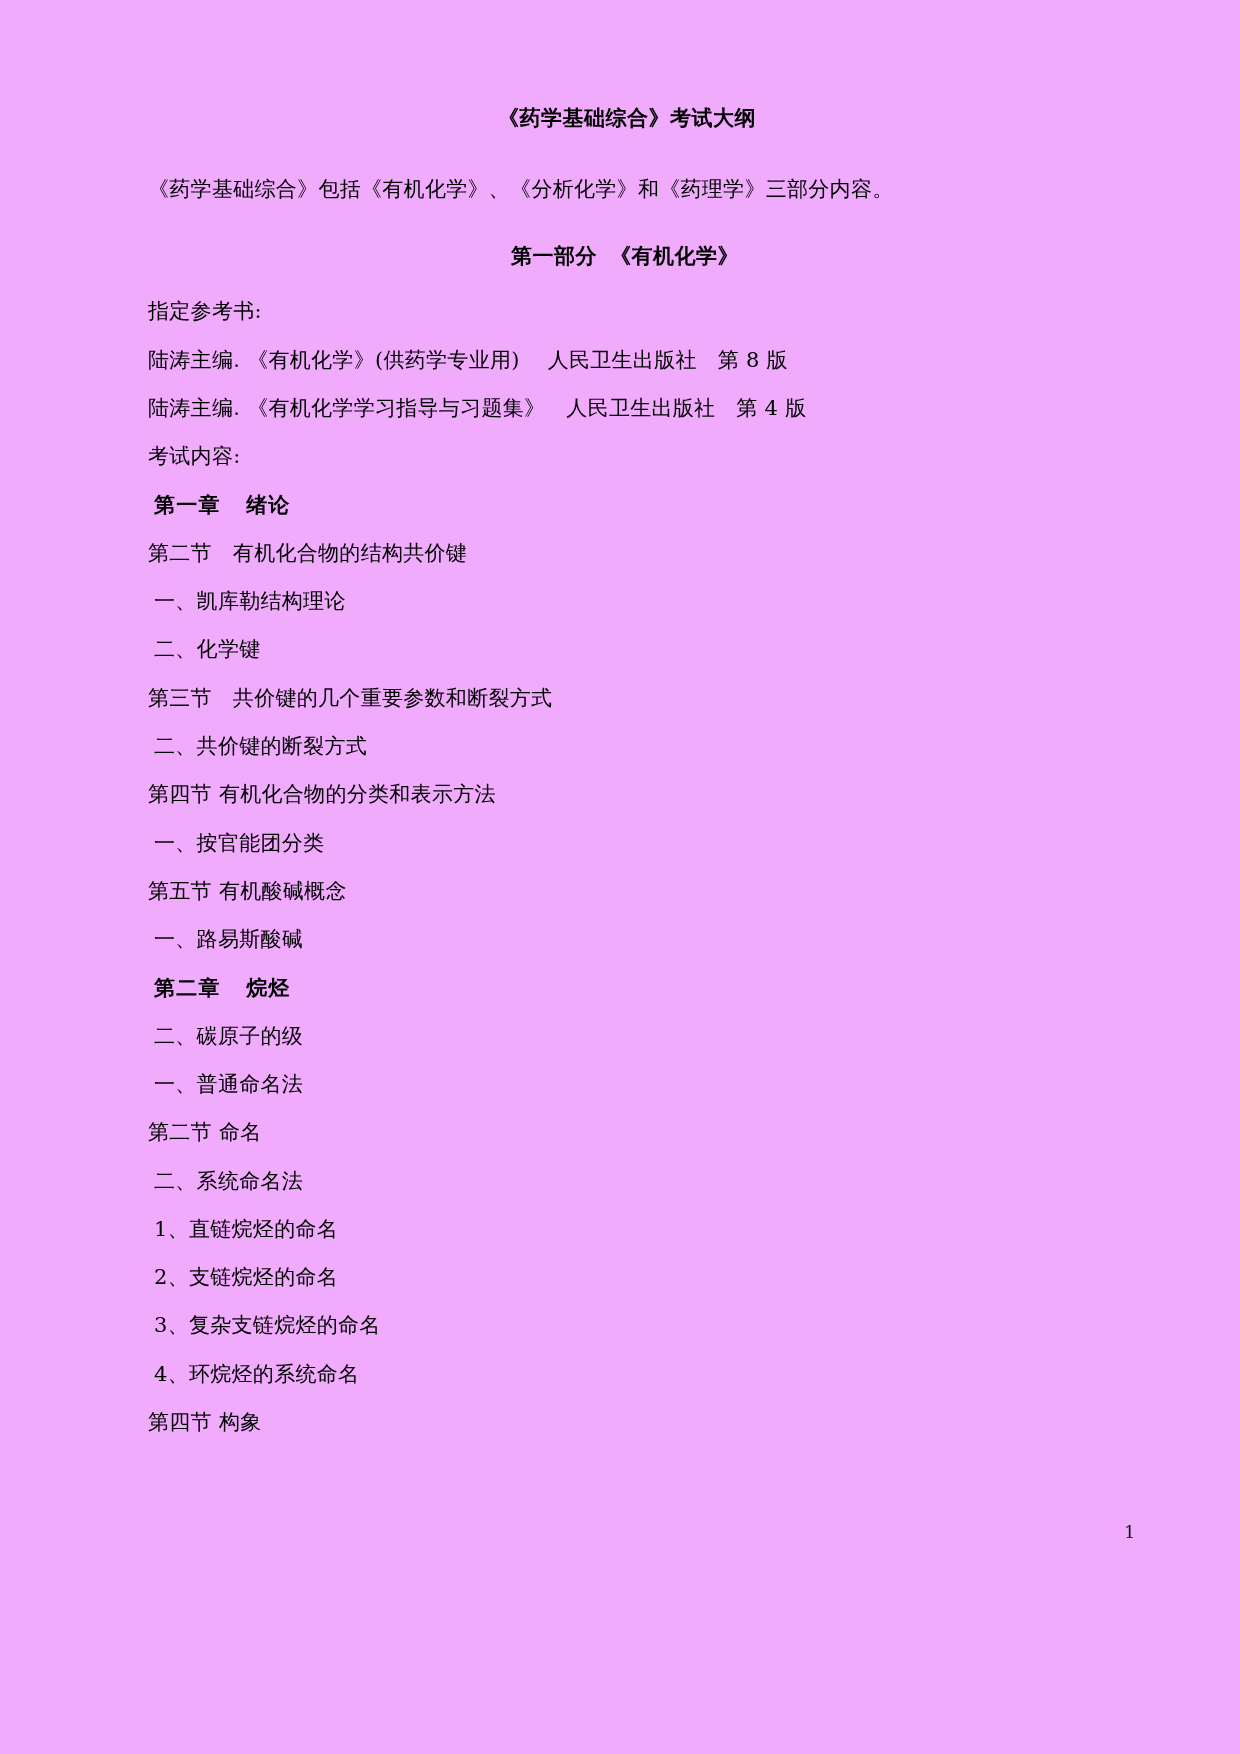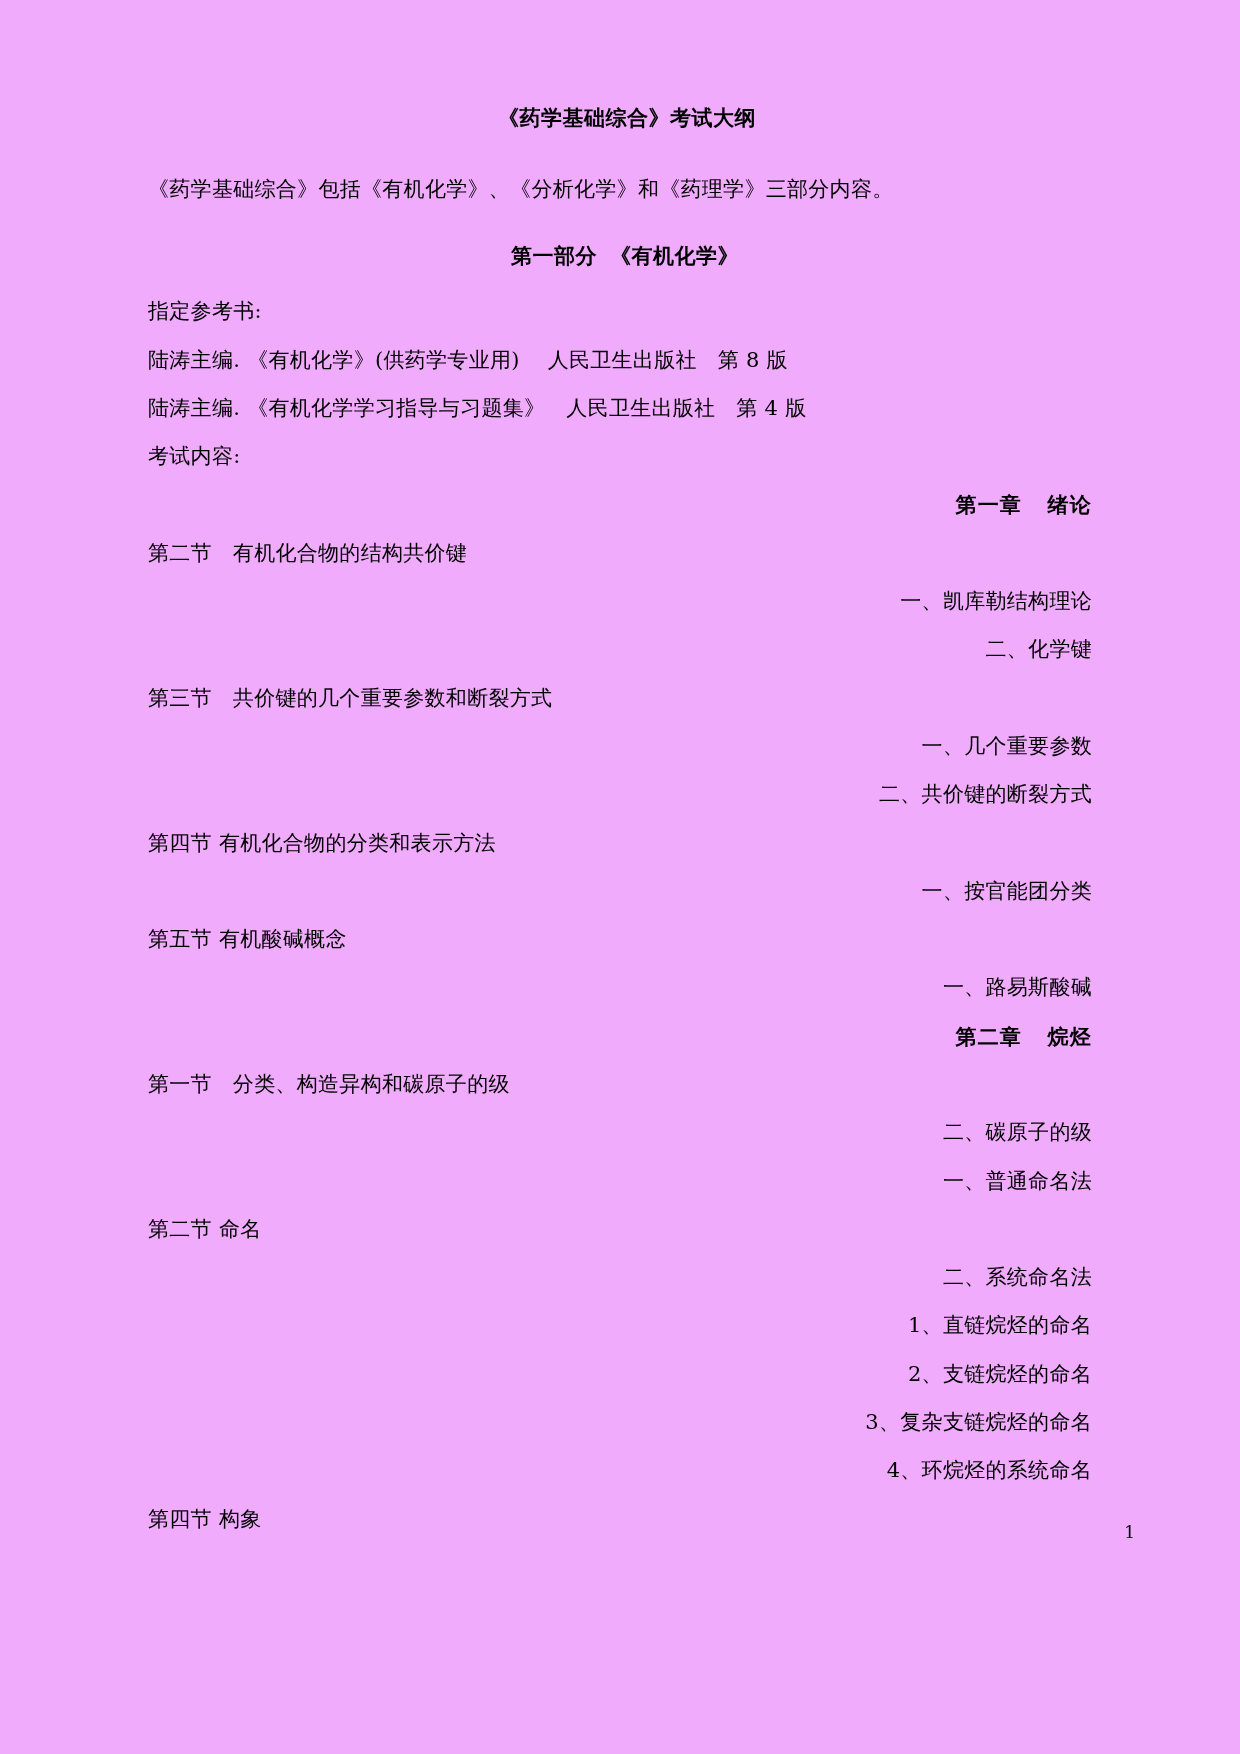--- a/index.html
+++ b/index.html
@@ -55,21 +55,20 @@
   }
   .line.chapter {
     font-weight: bold;
     letter-spacing: 1.2px;
   }
   .indent1 {
     padding-left: 0px;
   }
   .indent2 {
     padding-left: 6px;
-    text-align: right;
   }
   .page-number {
     position: absolute;
     right: 105px;
     bottom: 212px;
     font-size: 17px;
     font-family: "DejaVu Serif", "Liberation Serif", serif;
   }
 </style>
 </head>
@@ -88,28 +87,26 @@
     <div class="line">陆涛主编. 《有机化学》(供药学专业用)    人民卫生出版社   第 8 版</div>
     <div class="line">陆涛主编. 《有机化学学习指导与习题集》   人民卫生出版社   第 4 版</div>
 
     <div class="line">考试内容:</div>
 
     <div class="line chapter indent2">第一章   绪论</div>
     <div class="line indent1">第二节   有机化合物的结构共价键</div>
     <div class="line indent2">一、凯库勒结构理论</div>
     <div class="line indent2">二、化学键</div>
     <div class="line indent1">第三节   共价键的几个重要参数和断裂方式</div>
-    <div class="line indent2">一、几个重要参数</div>
     <div class="line indent2">二、共价键的断裂方式</div>
     <div class="line indent1">第四节 有机化合物的分类和表示方法</div>
     <div class="line indent2">一、按官能团分类</div>
     <div class="line indent1">第五节 有机酸碱概念</div>
     <div class="line indent2">一、路易斯酸碱</div>
     <div class="line chapter indent2">第二章   烷烃</div>
-    <div class="line indent1">第一节   分类、构造异构和碳原子的级</div>
     <div class="line indent2">二、碳原子的级</div>
     <div class="line indent2">一、普通命名法</div>
     <div class="line indent1">第二节 命名</div>
     <div class="line indent2">二、系统命名法</div>
     <div class="line indent2">1、直链烷烃的命名</div>
     <div class="line indent2">2、支链烷烃的命名</div>
     <div class="line indent2">3、复杂支链烷烃的命名</div>
     <div class="line indent2">4、环烷烃的系统命名</div>
     <div class="line indent1">第四节 构象</div>
 

